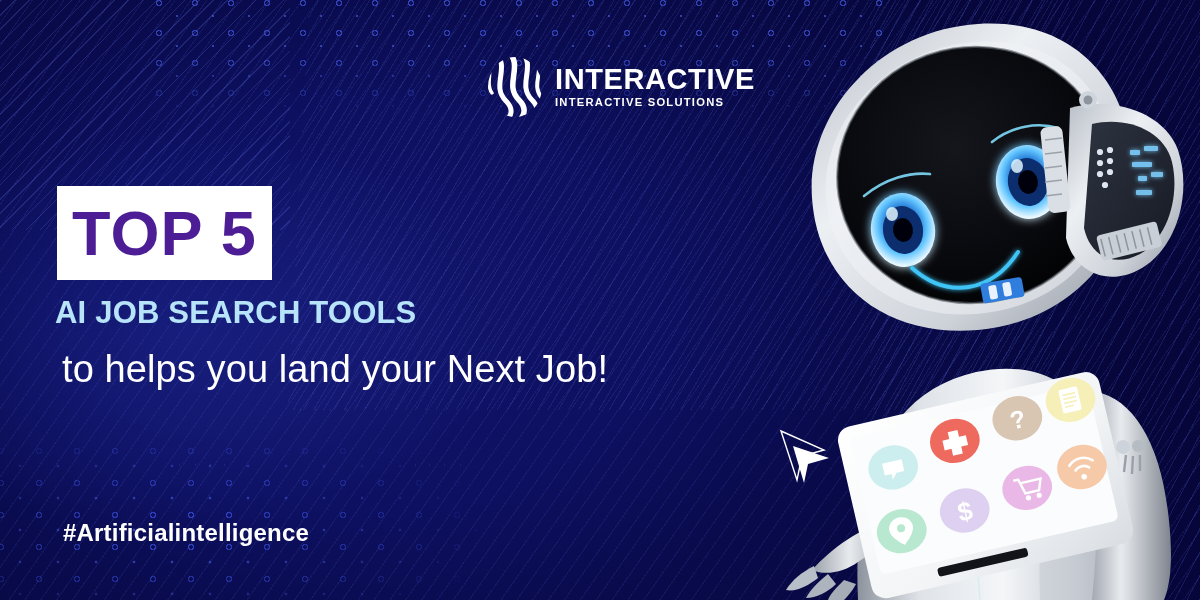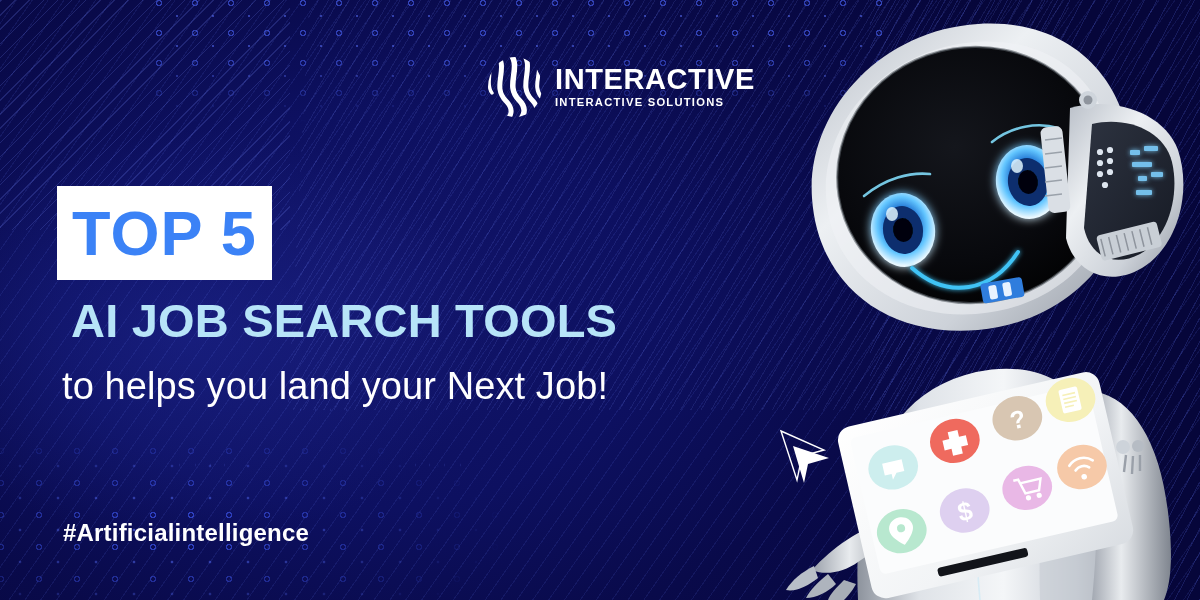--- a/index.html
+++ b/index.html
@@ -63,24 +63,24 @@
   .logo{position:absolute;left:484px;top:55px;display:flex;align-items:center;gap:9px;}
   .logo-mark{width:62px;height:64px;flex:0 0 auto;}
   .logo-text{display:flex;flex-direction:column;justify-content:center;line-height:1;}
   .logo-title{font-size:29px;font-weight:bold;color:#ffffff;letter-spacing:.6px;
     font-family:"Liberation Sans",sans-serif;}
   .logo-sub{font-size:11.2px;font-weight:bold;color:#ffffff;letter-spacing:1.25px;margin-top:3px;}
 
   
   .top5-box{position:absolute;left:57px;top:186px;width:215px;height:94px;background:#ffffff;
     display:flex;align-items:center;justify-content:center;}
-  .top5-text{font-size:63px;font-weight:bold;color:#3b82f6;letter-spacing:1px;line-height:1;}
-  .headline{position:absolute;left:71px;top:297px;font-size:47px;font-weight:bold;
+  .top5-text{font-size:63px;font-weight:bold;color:#4c1d95;letter-spacing:1px;line-height:1;}
+  .headline{position:absolute;left:55px;top:297px;font-size:31px;font-weight:bold;
     color:#b7e4f8;letter-spacing:.2px;line-height:1;white-space:nowrap;}
-  .subline{position:absolute;left:62px;top:366px;font-size:38px;font-weight:normal;
+  .subline{position:absolute;left:62px;top:349px;font-size:38px;font-weight:normal;
     color:#ffffff;letter-spacing:.1px;line-height:1.1;white-space:nowrap;}
   .hashtag{position:absolute;left:63px;top:521px;font-size:24px;font-weight:bold;
     color:#ffffff;letter-spacing:.2px;line-height:1;}
 
   
   .cursor{position:absolute;left:777px;top:428px;width:55px;height:58px;}
 
   
   .robot{position:absolute;left:740px;top:0;width:470px;height:600px;}
 </style>

